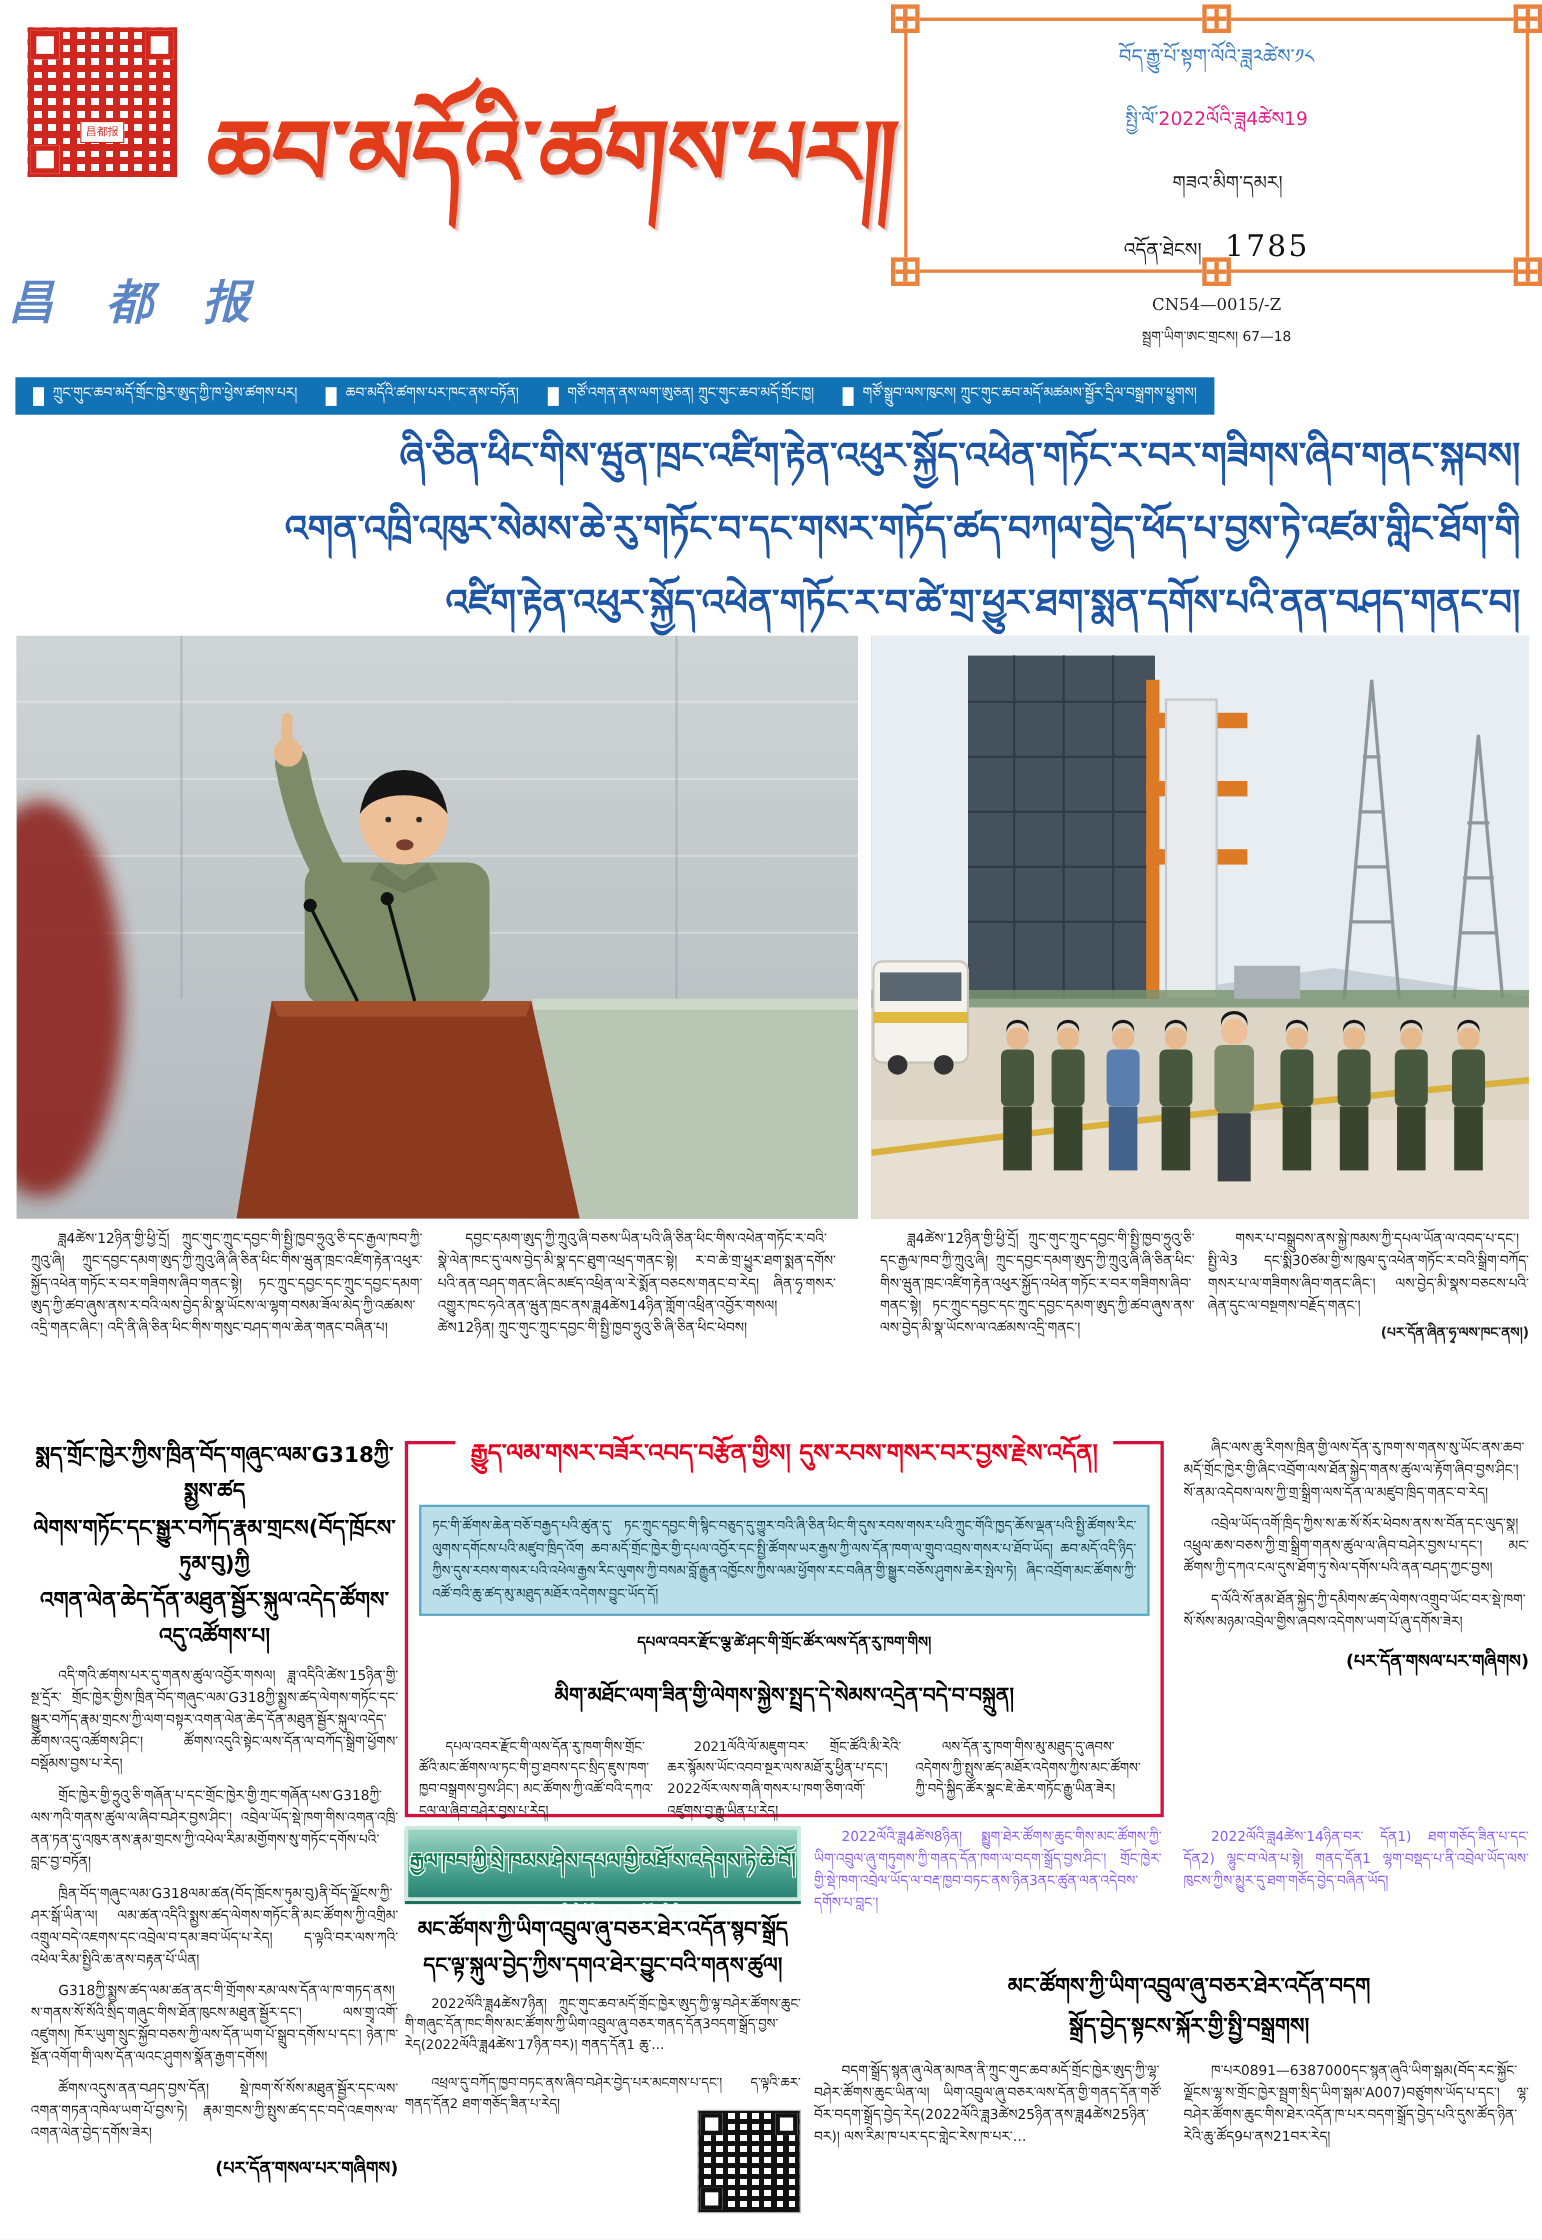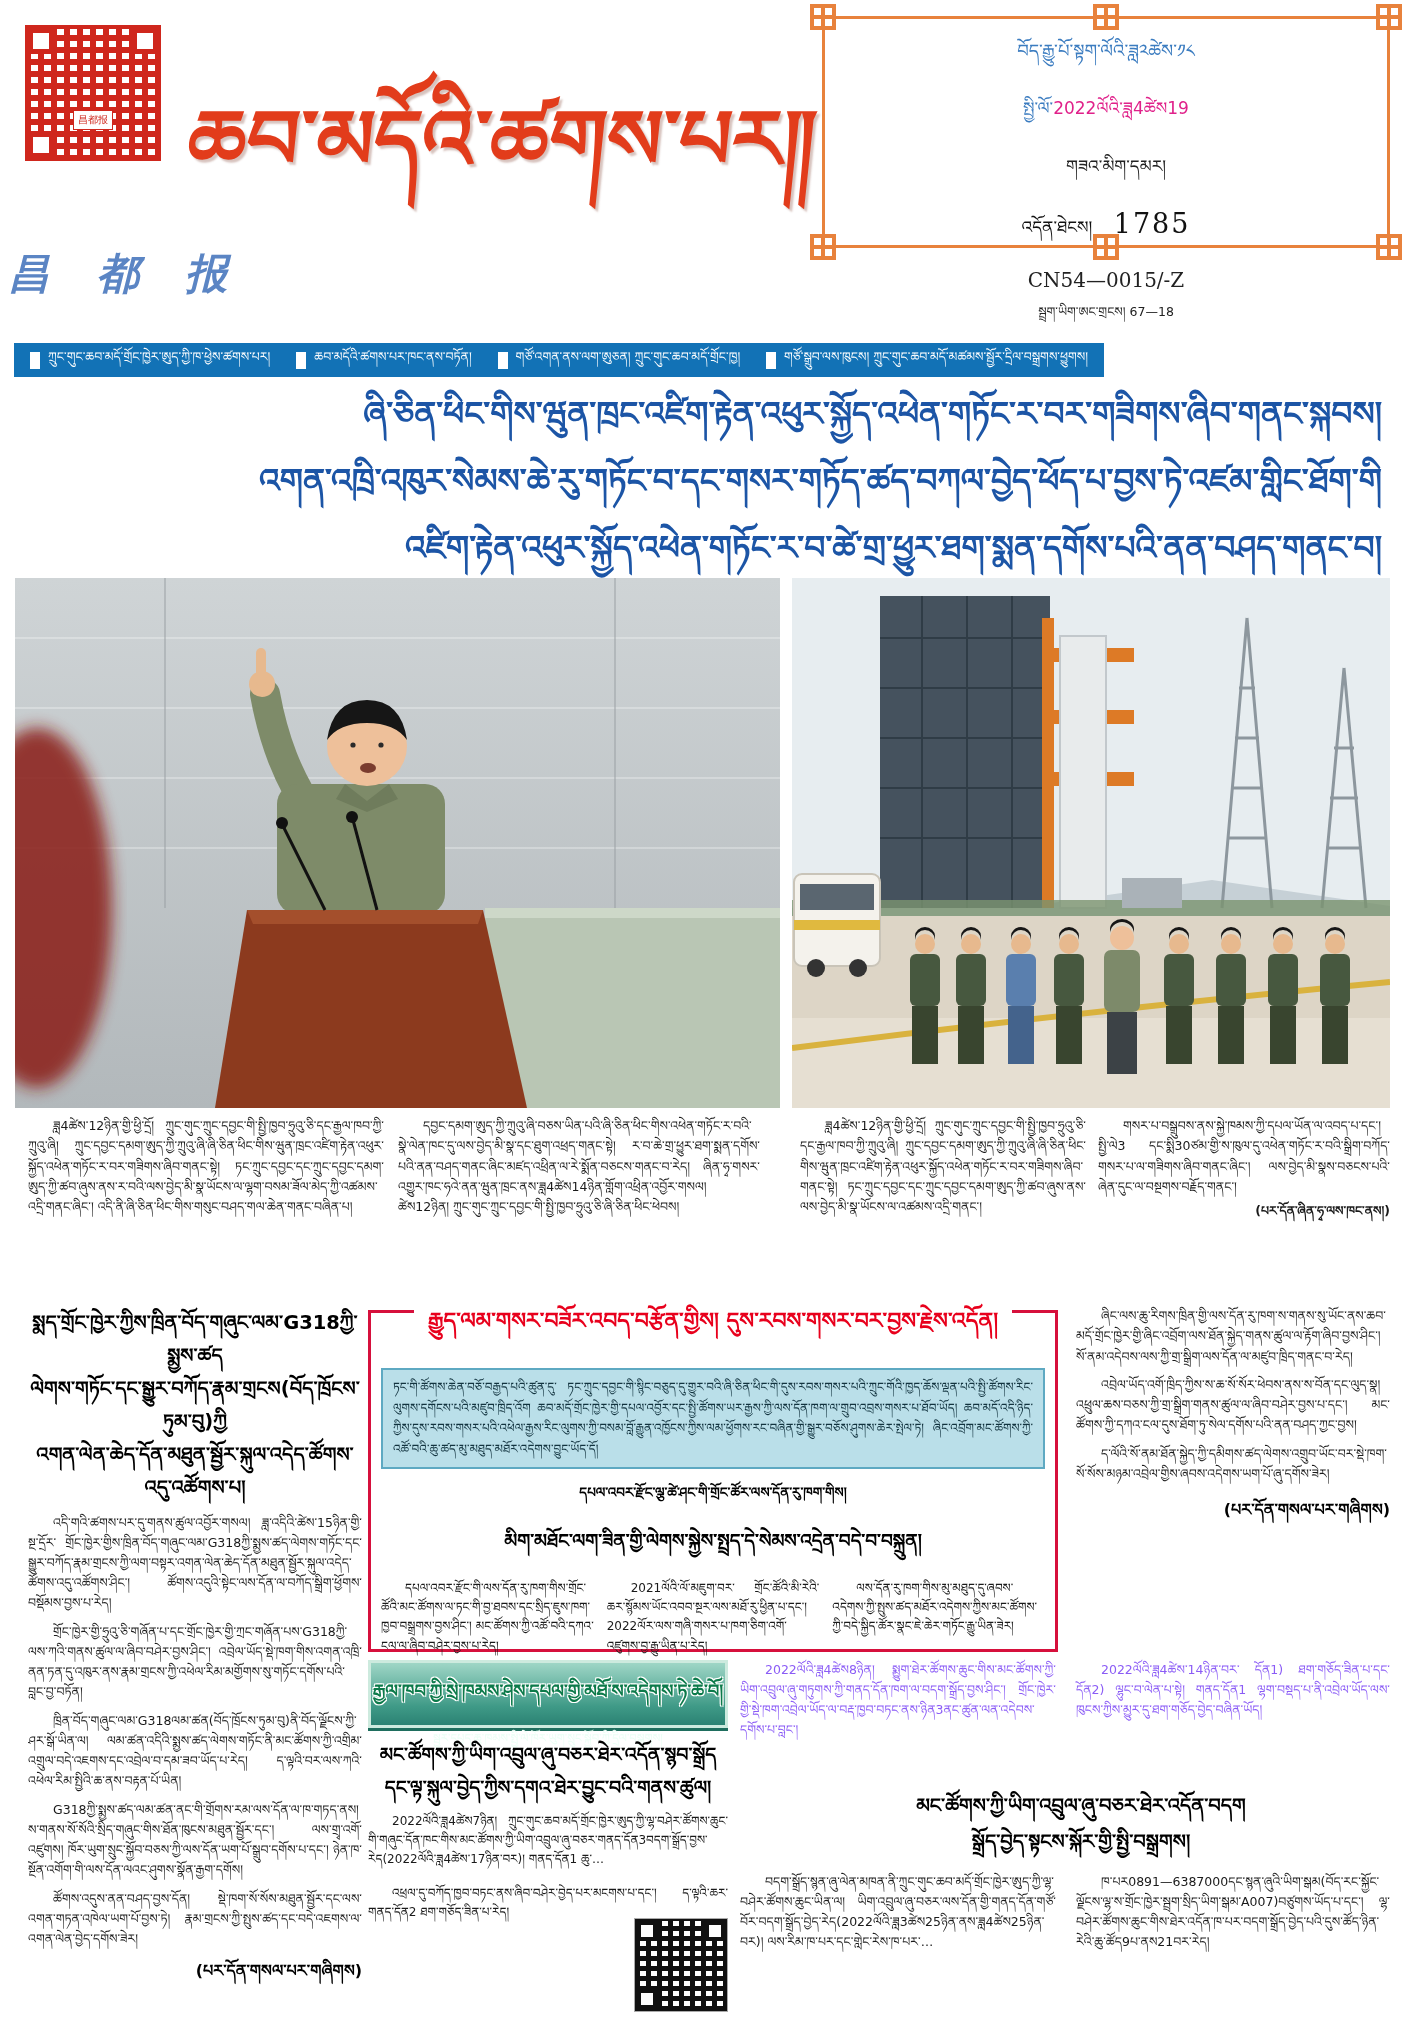--- a/index.html
+++ b/index.html
@@ -28,21 +28,21 @@
   .knot.bl{left:-15px;bottom:-15px} .knot.br{right:-15px;bottom:-15px}
   .knot.tm{left:calc(50% - 13px);top:-15px} .knot.bm{left:calc(50% - 13px);bottom:-15px}
   .infobox-inner { position:absolute; inset:0; text-align:center; padding-top:12px; }
   .ib-line1 { color:#3b7cc0; font-size:18px; margin-bottom:8px; }
   .ib-line2 { font-size:17px; margin-bottom:10px; }
   .ib-line2 .pfx{ color:#3b7cc0; } .ib-line2 .val{ color:#e0218a; }
   .ib-weekday { color:#222; font-size:17px; margin-bottom:13px;padding-left:20px; }
   .ib-issue { font-size:17px; color:#111; margin-bottom:12px; }
   .ib-issue .num { font-family:"DejaVu Serif","Liberation Serif",serif; font-size:27px; letter-spacing:2px; margin-left:16px; }
   .ib-reg-label { font-size:12.5px; color:#222; margin-bottom:6px; }
-  .ib-reg-code { font-family:"DejaVu Serif","Liberation Serif",serif; font-size:20px; color:#222; margin-bottom:6px; }
+  .ib-reg-code { font-family:"DejaVu Serif","Liberation Serif",serif; font-size:15px; color:#222; margin-bottom:6px; }
   .ib-postal { font-size:12.5px; color:#222; }
 
   
   .navbar { position:absolute; left:14px; top:343px; width:1090px; height:34px; background:#1272b6;
     display:flex; align-items:center; justify-content:space-between; padding:0 16px; }
   .nav-item { display:flex; align-items:center; color:#fff; font-size:12.5px; white-space:nowrap; }
   .nav-sq { width:10px; height:17px; background:#fff; margin-right:8px; flex:none; }
 
   
   .headline { position:absolute; left:20px; top:380px; width:1362px; text-align:right;

